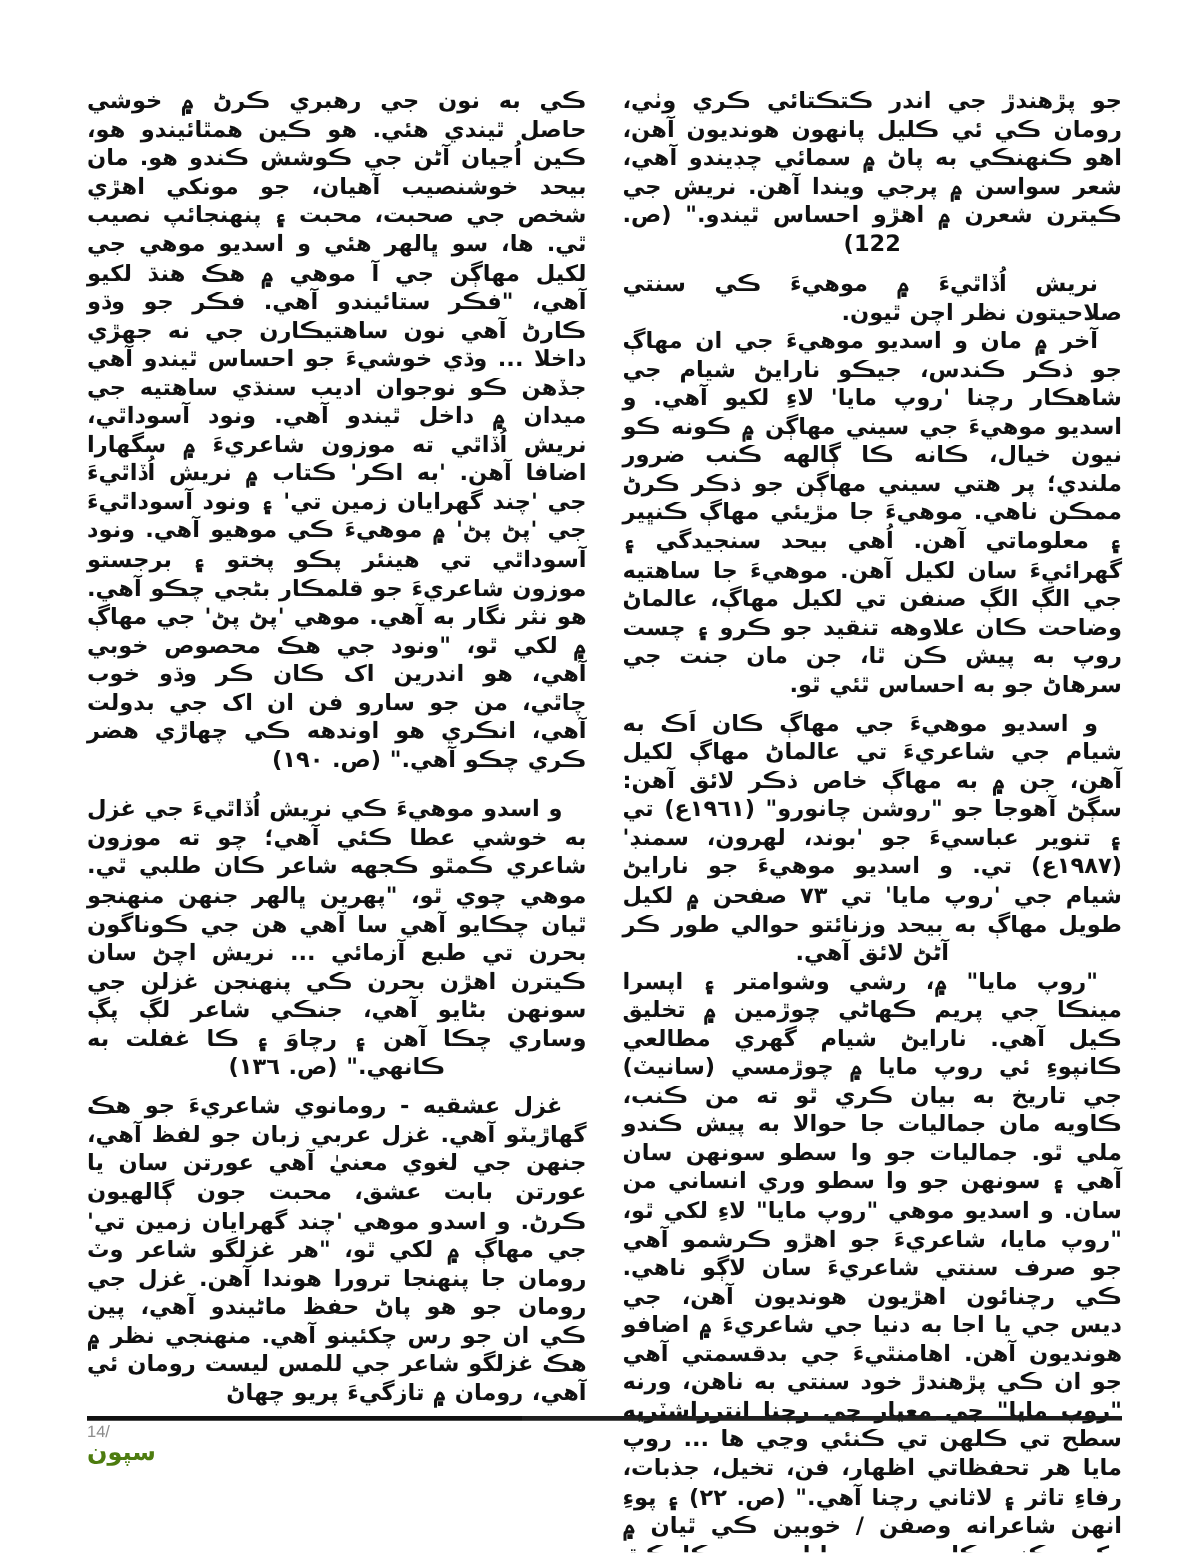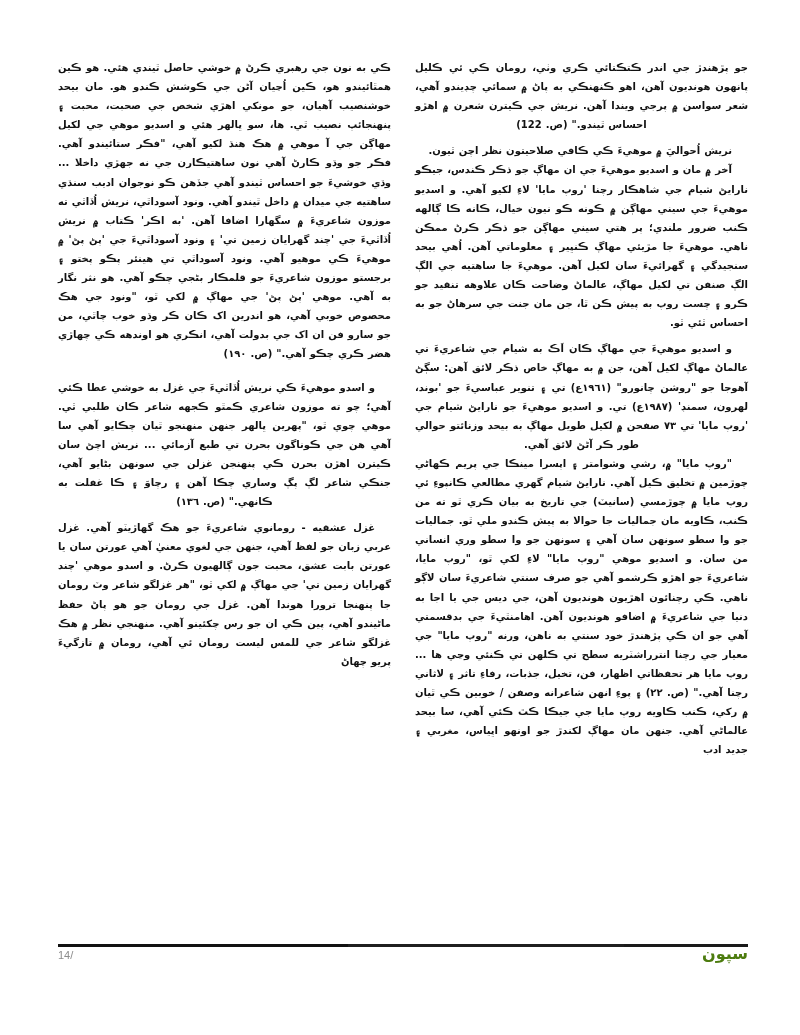--- a/index.html
+++ b/index.html
@@ -28,21 +28,21 @@
     display: flex;
     flex-direction: row-reverse;
     gap: 24px;
     box-sizing: border-box;
   }
   .column {
     width: 333px;
     direction: rtl;
     text-align: justify;
     text-align-last: right;
-    font-size: 10px;
+    font-size: 15px;
     line-height: 19.1px;
     color: #111111;
     font-weight: 700;
     letter-spacing: 0px;
     word-spacing: 0.5px;
     box-sizing: border-box;
   }
   .column p {
     margin: 0;
     padding: 0;
@@ -90,21 +90,21 @@
     position: absolute;
     left: 42%;
     top: 0.3px;
     width: 40%;
     height: 2.4px;
     background: #1f1f1f;
   }
   .footer-row {
     position: relative;
     display: flex;
-    flex-direction: row;
+    flex-direction: column;
     justify-content: space-between;
     align-items: flex-start;
     margin-top: 1px;
     direction: ltr;
   }
   .page-number {
     font-family: "Liberation Sans", sans-serif;
     font-size: 11px;
     font-weight: 400;
     color: #8c8c8c;
@@ -134,21 +134,21 @@
       <div class="spacer"></div>
       <div class="spacer"></div>
       <p class="indent center-last">و اسدو موهيءَ ڪي نريش اُڏاٿيءَ جي غزل به خوشي عطا ڪئي آهي؛ چو ته موزون شاعري ڪمٿو ڪجهه شاعر ڪان طلبي ٿي. موهي چوي ٿو، "پهرين ڀالهر جنهن منهنجو ٿيان چڪايو آهي سا آهي هن جي ڪوناگون بحرن تي طبع آزمائي ... نريش اچڻ سان ڪيترن اهڙن بحرن ڪي پنهنجن غزلن جي سونهن بڻايو آهي، جنڪي شاعر لڳ پڳ وساري چڪا آهن ۽ رچاوَ ۽ ڪا غفلت به ڪانهي." (ص. ١٣٦)</p>
       <div class="spacer"></div>
       <p class="indent">غزل عشقيه - رومانوي شاعريءَ جو هڪ گهاڙيٽو آهي. غزل عربي زبان جو لفظ آهي، جنهن جي لغوي معنيٰ آهي عورتن سان يا عورتن بابت عشق، محبت جون ڳالهيون ڪرڻ. و اسدو موهي 'چند گهرايان زمين تي' جي مهاڳ ۾ لکي ٿو، "هر غزلگو شاعر وٽ رومان جا پنهنجا ترورا هوندا آهن. غزل جي رومان جو هو پاڻ حفظ ماڻيندو آهي، پين ڪي ان جو رس چکئينو آهي. منهنجي نظر ۾ هڪ غزلگو شاعر جي للمس ليست رومان ئي آهي، رومان ۾ تازگيءَ پريو چهاڻ</p>
     </div>
 
     <div class="column">
       <p class="noindent center-last">جو پڙهندڙ جي اندر ڪتڪتائي ڪري وٺي، رومان ڪي ئي ڪليل پانهون هونديون آهن، اهو ڪنهنڪي به پاڻ ۾ سمائي چڊيندو آهي، شعر سواسن ۾ پرجي ويندا آهن. نريش جي ڪيترن شعرن ۾ اهڙو احساس ٿيندو." (ص. 122)</p>
       <div class="spacer"></div>
-      <p class="indent">نريش اُحواليَ ۾ موهيءَ ڪي ڪافي صلاحيتون نظر اچن ٿيون.</p>
+      <p class="indent">نريش اُڏاٿيءَ ۾ موهيءَ ڪي سنتي صلاحيتون نظر اچن ٿيون.</p>
       <p class="indent">آخر ۾ مان و اسديو موهيءَ جي ان مهاڳ جو ذڪر ڪندس، جيڪو نارايڻ شيام جي شاهڪار رچنا 'روپ مايا' لاءِ لکيو آهي. و اسديو موهيءَ جي سيني مهاڳن ۾ ڪونه ڪو نيون خيال، ڪانه ڪا ڳالهه ڪنب ضرور ملندي؛ پر هتي سيني مهاڳن جو ذڪر ڪرڻ ممڪن ناهي. موهيءَ جا مڙيئي مهاڳ ڪنڀير ۽ معلوماتي آهن. اُهي بيحد سنجيدگي ۽ گهرائيءَ سان لکيل آهن. موهيءَ جا ساهتيه جي الڳ الڳ صنفن تي لکيل مهاڳ، عالماڻ وضاحت ڪان علاوهه تنقيد جو ڪرو ۽ چست روپ به پيش ڪن ٿا، جن مان جنت جي سرهاڻ جو به احساس ٿئي ٿو.</p>
       <div class="spacer"></div>
       <p class="indent center-last">و اسديو موهيءَ جي مهاڳ ڪان اَڪ به شيام جي شاعريءَ تي عالماڻ مهاڳ لکيل آهن، جن ۾ به مهاڳ خاص ذڪر لائق آهن: سڳڻ آهوجا جو "روشن چانورو" (١٩٦١ع) تي ۽ تنوير عباسيءَ جو 'بوند، لهرون، سمنڊ' (١٩٨٧ع) تي. و اسديو موهيءَ جو نارايڻ شيام جي 'روپ مايا' تي ٧٣ صفحن ۾ لکيل طويل مهاڳ به بيحد وزنائتو حوالي طور ڪر آڻڻ لائق آهي.</p>
       <p class="indent">"روپ مايا" ۾، رشي وشوامتر ۽ اپسرا مينڪا جي پريم ڪهاڻي چوڙمين ۾ تخليق ڪيل آهي. نارايڻ شيام گهري مطالعي ڪانپوءِ ئي روپ مايا ۾ چوڙمسي (سانيٽ) جي تاريخ به بيان ڪري ٿو ته من ڪنب، ڪاويه مان جماليات جا حوالا به پيش ڪندو ملي ٿو. جماليات جو وا سطو سونهن سان آهي ۽ سونهن جو وا سطو وري انساني من سان. و اسديو موهي "روپ مايا" لاءِ لکي ٿو، "روپ مايا، شاعريءَ جو اهڙو ڪرشمو آهي جو صرف سنتي شاعريءَ سان لاڳو ناهي. ڪي رچنائون اهڙيون هونديون آهن، جي ديس جي يا اجا به دنيا جي شاعريءَ ۾ اضافو هونديون آهن. اهامنٿيءَ جي بدقسمتي آهي جو ان ڪي پڙهندڙ خود سنتي به ناهن، ورنه "روپ مايا" جي معيار جي رچنا انترراشٽريه سطح تي ڪلهن تي ڪنئي وڃي ها ... روپ مايا هر تحفظاتي اظهار، فن، تخيل، جذبات، رفاءِ تاثر ۽ لاثاني رچنا آهي." (ص. ٢٢) ۽ پوءِ انهن شاعرانه وصفن / خوبين ڪي ٿيان ۾ رکي، ڪنب ڪاويه روپ مايا جي جيڪا ڪٿ ڪئي آهي، سا بيحد عالماڻي آهي. جنهن مان مهاڳ لکندڙ جو اونهو اڀياس، مغربي ۽ جديد ادب</p>
     </div>
 
   </div>
 
   <div class="footer">
     <div class="footer-rule">

